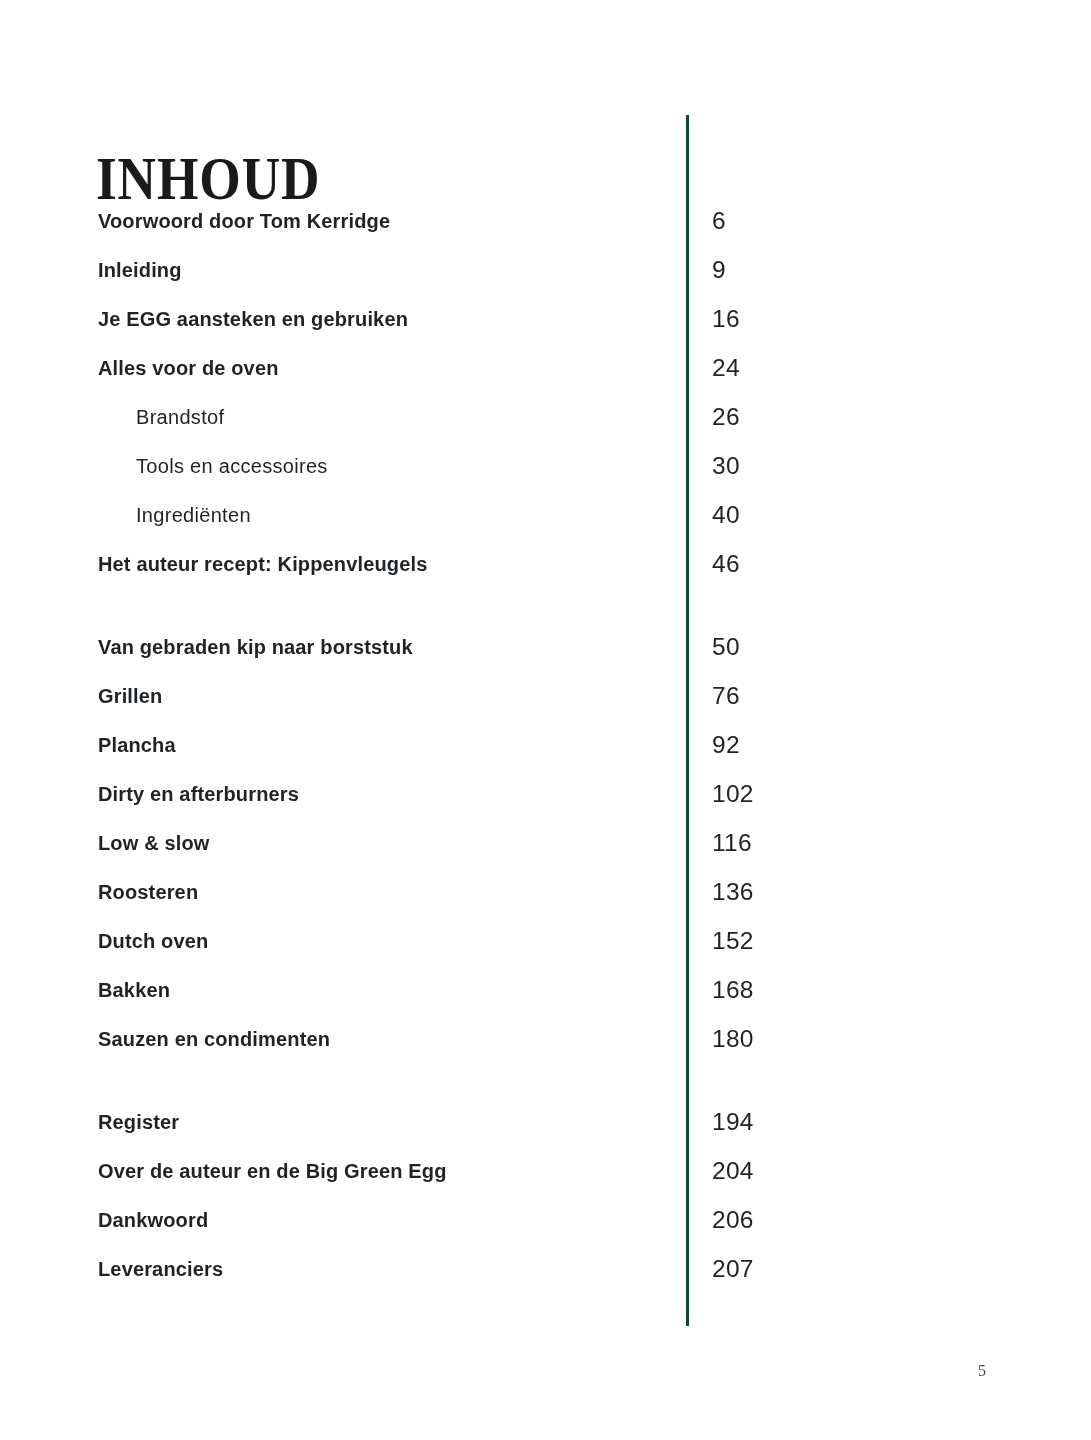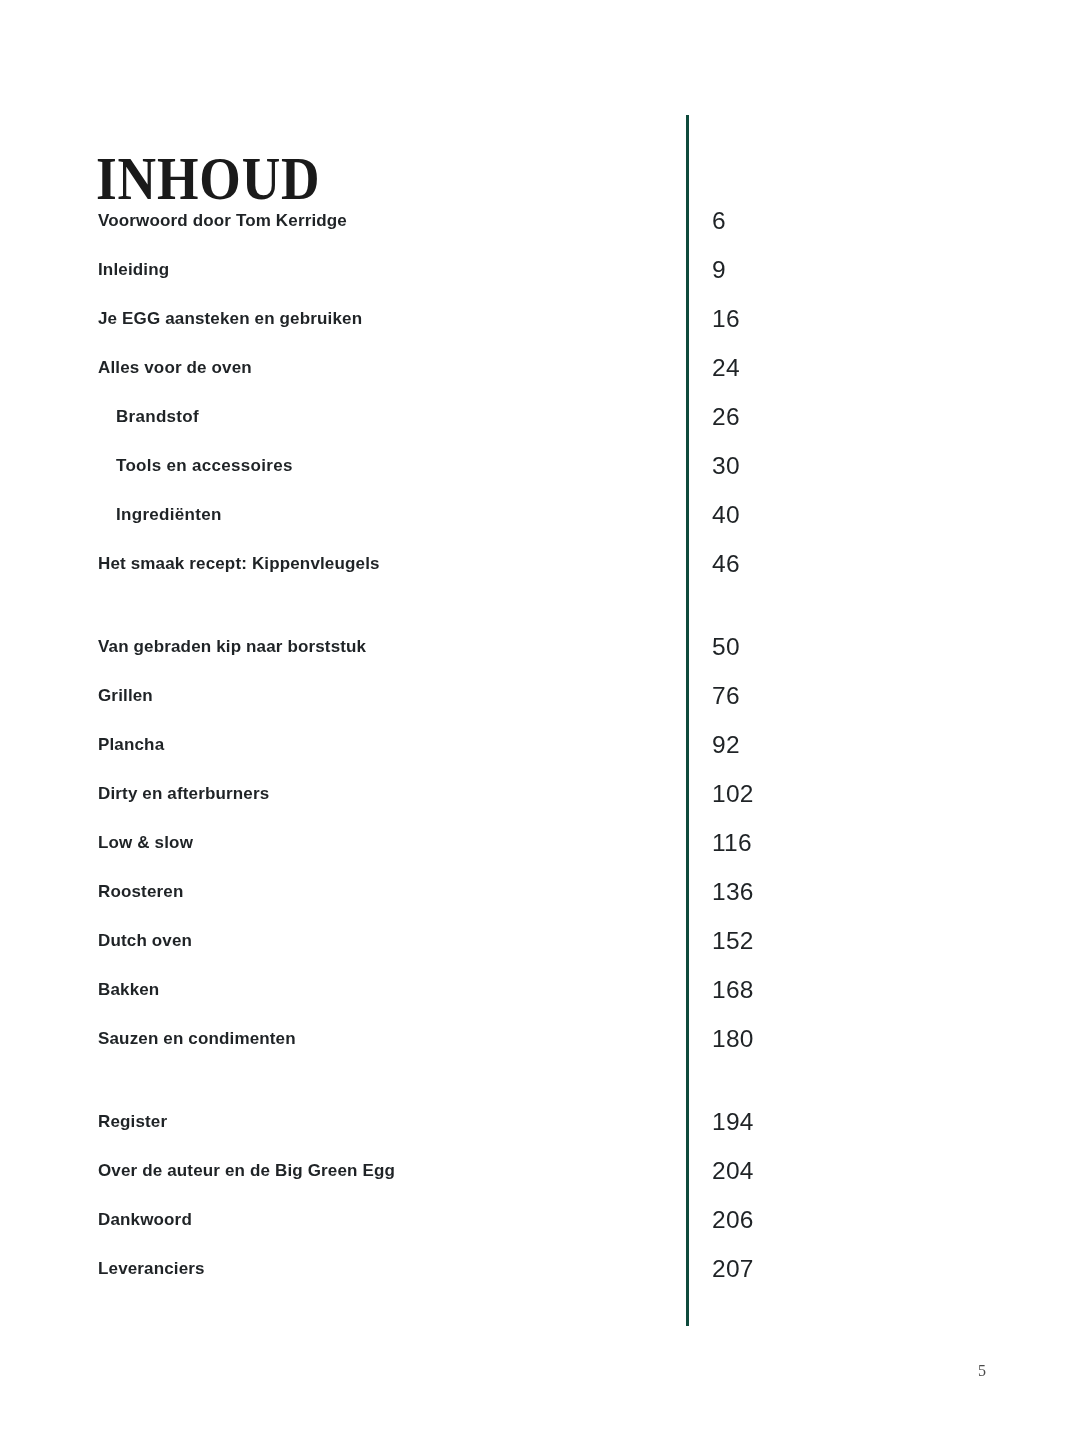--- a/index.html
+++ b/index.html
@@ -58,32 +58,32 @@
     position: relative;
     height: 49px;
   }
   .toc-row.group-gap {
     margin-top: 34px;
   }
   .toc-label {
     position: absolute;
     left: 98px;
     top: 0;
-    font-size: 17px;
+    font-size: 20px;
     line-height: 30px;
     letter-spacing: 0.15px;
     color: #1f2326;
     white-space: nowrap;
   }
   .toc-row.level-1 .toc-label {
     font-weight: bold;
   }
   .toc-row.level-2 .toc-label {
-    left: 116px;
-    font-weight: bold;
+    left: 136px;
+    font-weight: normal;
     letter-spacing: 0.3px;
   }
   .toc-page {
     position: absolute;
     left: 712px;
     top: 0;
     font-size: 24.5px;
     line-height: 30px;
     font-weight: normal;
     letter-spacing: 0.3px;
@@ -133,21 +133,21 @@
       </div>
       <div class="toc-row level-2">
         <span class="toc-label">Tools en accessoires</span>
         <span class="toc-page">30</span>
       </div>
       <div class="toc-row level-2">
         <span class="toc-label">Ingrediënten</span>
         <span class="toc-page">40</span>
       </div>
       <div class="toc-row level-1">
-        <span class="toc-label">Het smaak recept: Kippenvleugels</span>
+        <span class="toc-label">Het auteur recept: Kippenvleugels</span>
         <span class="toc-page">46</span>
       </div>
       <div class="toc-row level-1 group-gap">
         <span class="toc-label">Van gebraden kip naar borststuk</span>
         <span class="toc-page">50</span>
       </div>
       <div class="toc-row level-1">
         <span class="toc-label">Grillen</span>
         <span class="toc-page">76</span>
       </div>

